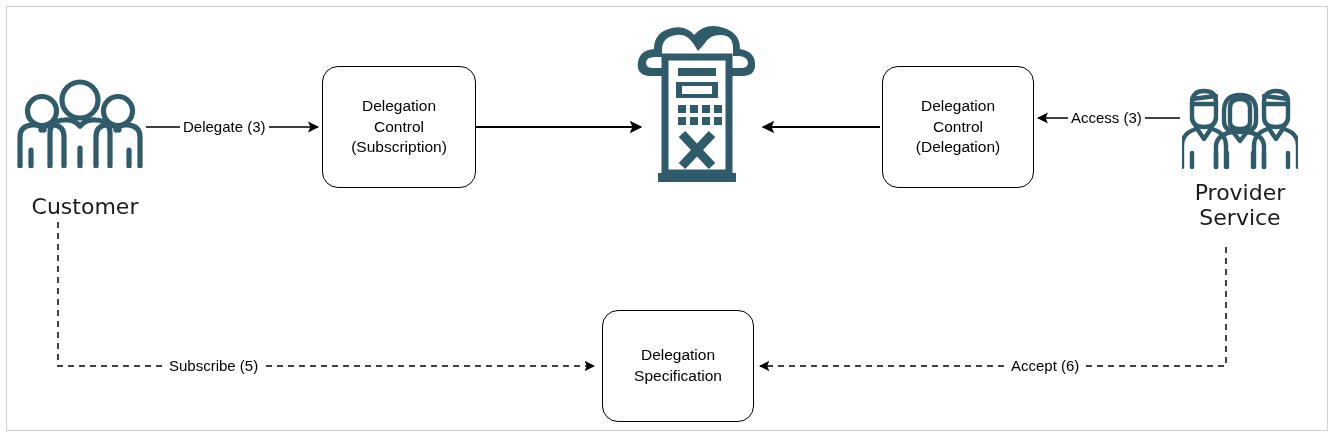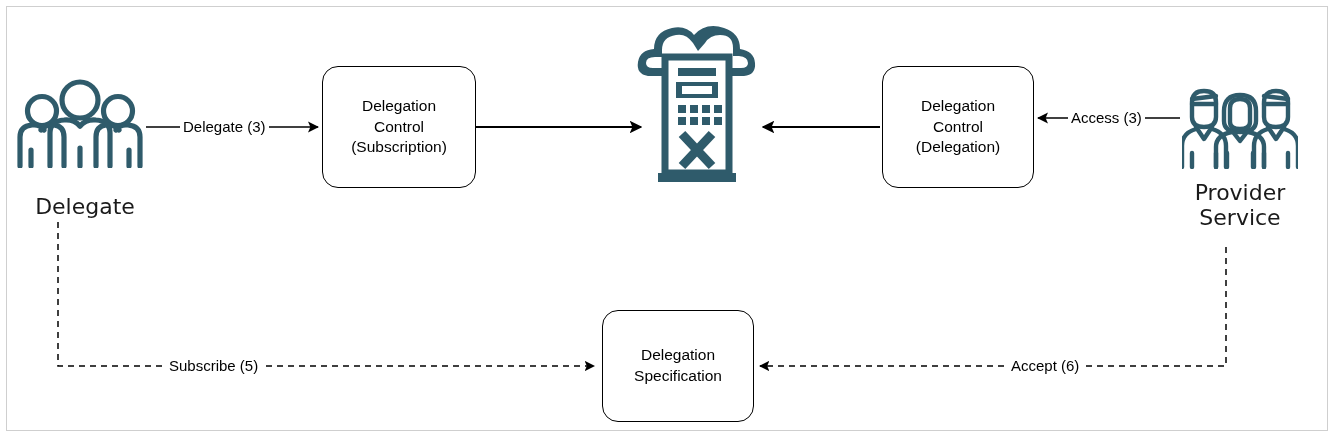--- a/index.html
+++ b/index.html
@@ -123,21 +123,21 @@
         <path d="M 96 88 L 96 55 Q 96 43 82 42 Q 72 41 66 48"></path>
 
         <path d="M 17 72 L 17 88"></path>
         <path d="M 66 70 L 66 88"></path>
         <path d="M 115 72 L 115 88"></path>
       </g>
     </svg>
   </div>
 
   <div class="actor-label" style="left:4px; top:194px; width:162px;">
-    <span>Delegate</span>
+    <span>Customer</span>
   </div>
 
   <div class="icon-holder" style="left:1182px; top:83px; width:116px; height:86px;">
     <svg width="116" height="86" viewBox="0 0 116 86" xmlns="http://www.w3.org/2000/svg">
       <g fill="none" stroke="#2F5B6B" stroke-width="4.4" stroke-linecap="round" stroke-linejoin="round">
 
         <path d="M 10 19 Q 10 8 22 8 Q 34 8 34 19 L 34 34 Q 34 44 22 44 Q 10 44 10 34 Z"></path>
         <path d="M 10 21 L 34 21"></path>
         <path d="M 10 16 L 34 13"></path>
         <path d="M 14 44 L 22 56 L 30 44"></path>

